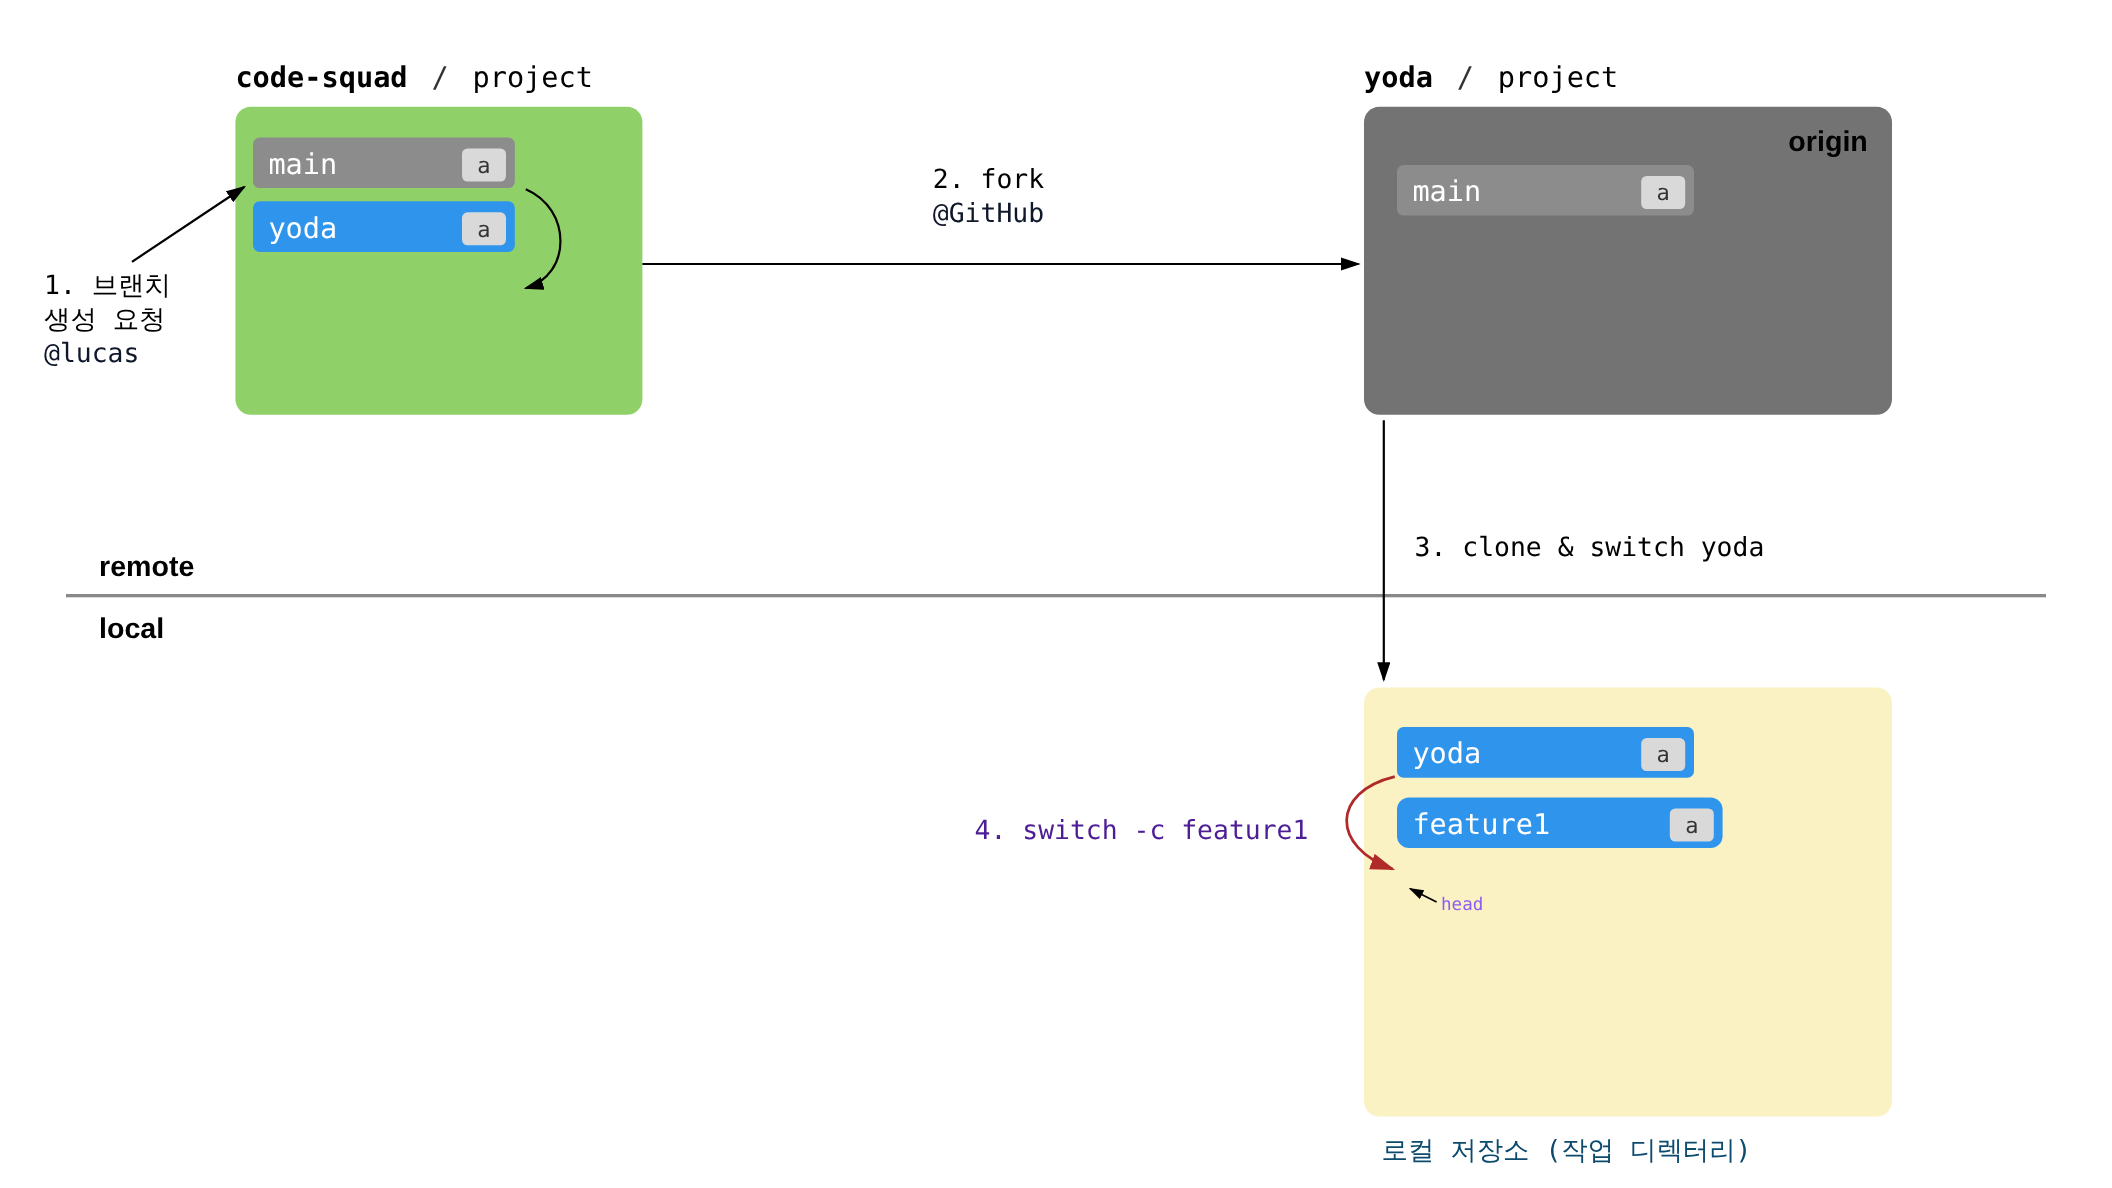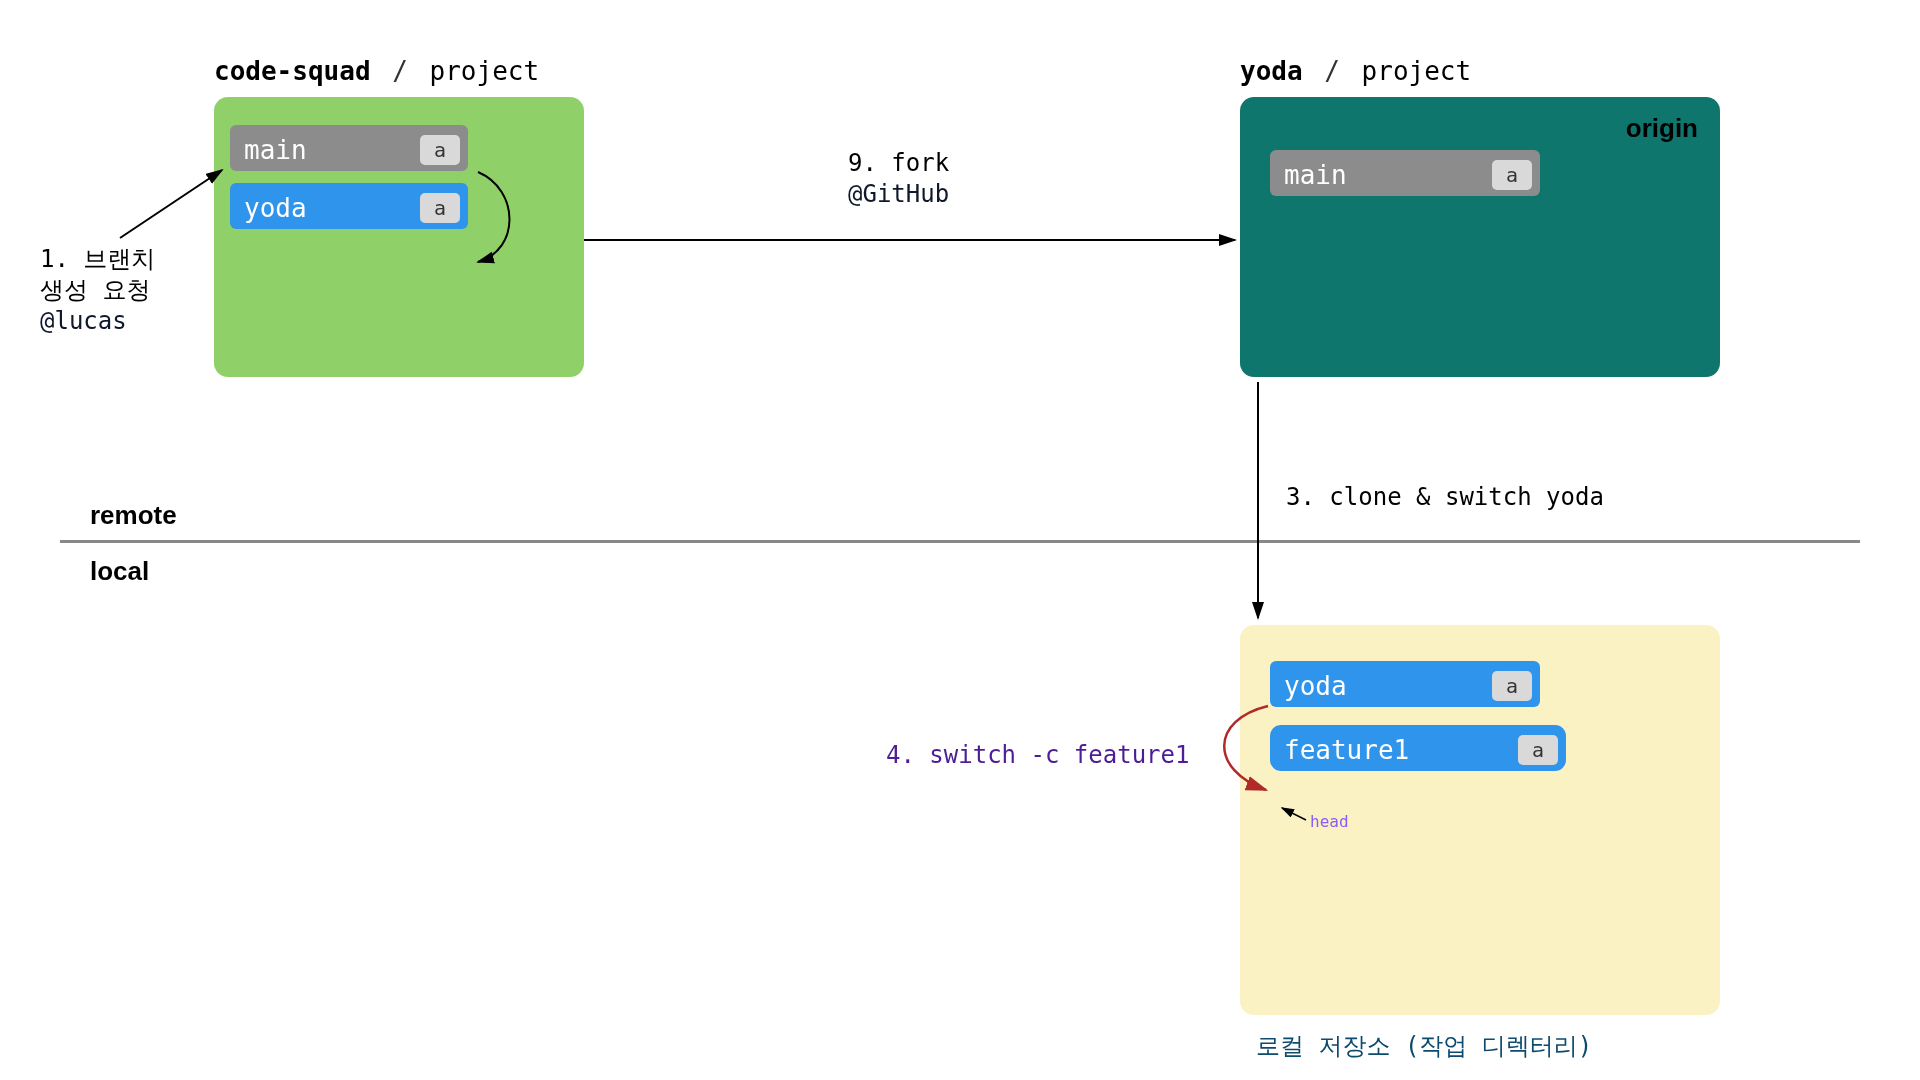--- a/index.html
+++ b/index.html
@@ -23,21 +23,21 @@
     position: absolute;
     border-radius: 14px;
     padding: 16px;
   }
   .upstream-box {
     background: #8fd168;
     left: 214px; top: 97px;
     width: 370px; height: 280px;
   }
   .origin-box {
-    background: #0f766e;
+    background: #737373;
     left: 1240px; top: 97px;
     width: 480px; height: 280px;
   }
   .local-box {
     background: #fbf2c4;
     left: 1240px; top: 625px;
     width: 480px; height: 390px;
   }
   .box-title {
     font-weight: 700;
@@ -156,21 +156,21 @@
 <div class="divider"></div>
 <div class="section-label" style="left:90px; top:556px;">local</div>
 
 <div class="step-label" style="left:40px; top:244px;">
   <div>1. 브랜치</div>
   <div>생성 요청</div>
   <div class="mention">@lucas</div>
 </div>
 
 <div class="step-label" style="left:848px; top:148px;">
-  <div>9. fork</div>
+  <div>2. fork</div>
   <div class="mention">@GitHub</div>
 </div>
 
 <div class="step-label" style="left:1286px; top:482px;">3. clone &amp; switch yoda</div>
 
 <div class="step-label" style="left:886px; top:740px; color:#4c1d95;">4. switch -c feature1</div>
 
 <div class="local-caption" style="left:1256px; top:1030px;">로컬 저장소 (작업 디렉터리)</div>
 
 <div class="head-label" style="left:1310px; top:812px;">head</div>

